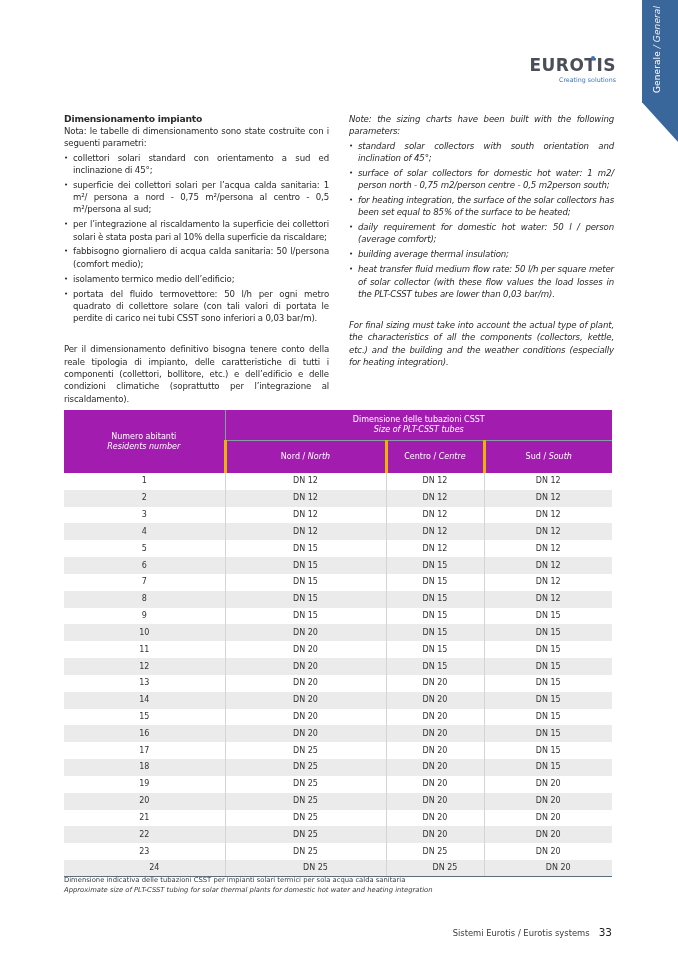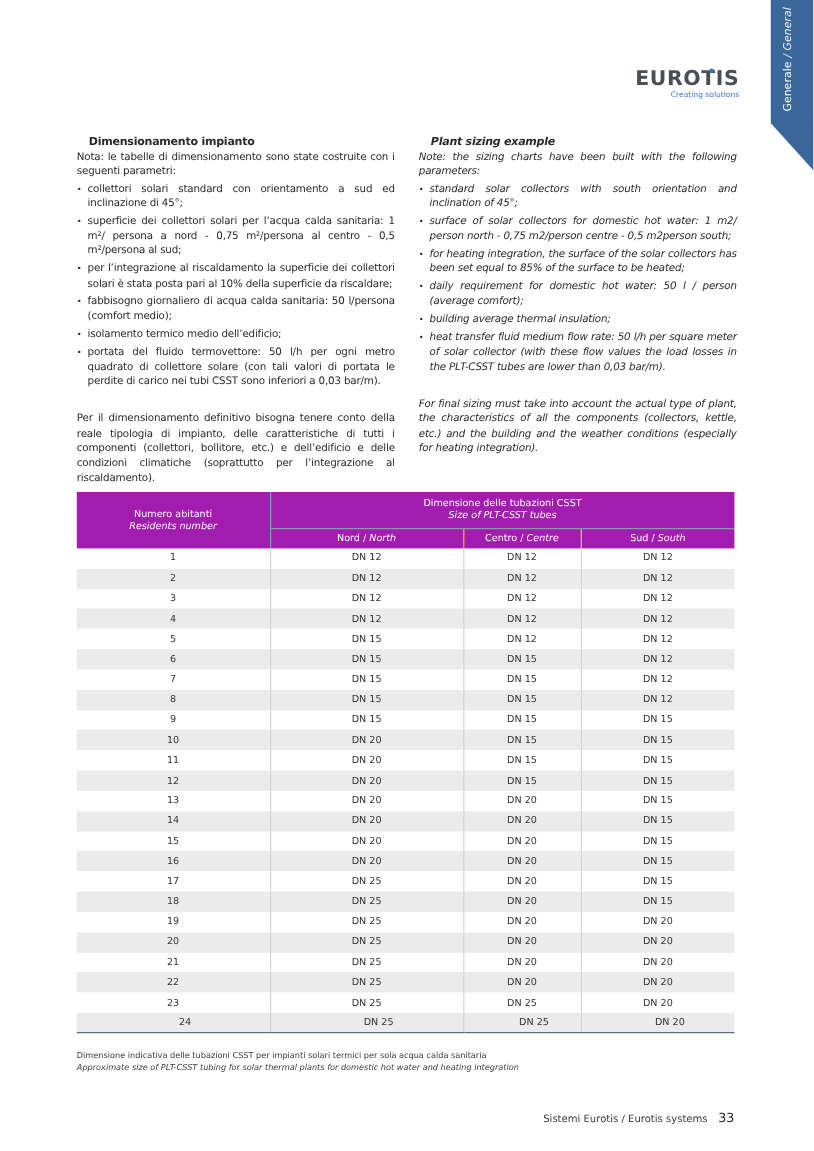--- a/index.html
+++ b/index.html
@@ -31,39 +31,39 @@
     }
     .logo-tag { font-size: 6.3px; color: #3a75c4; line-height: 8px; margin-top: 1px; }
 
     
     .col {
       position: absolute; top: 113px; width: 265px;
       font-size: 8.6px; line-height: 12.3px; letter-spacing: -0.15px;
     }
     .col-left { left: 64px; }
     .col-right { left: 349px; font-style: italic; }
-    .col h3 { font-size: 9.2px; font-weight: bold; line-height: 12px; letter-spacing: -0.2px; margin-left: 10px; }
+    .col h3 { font-size: 9.2px; font-weight: bold; line-height: 12px; letter-spacing: -0.2px; }
     .col p { text-align: justify; }
     .col ul { list-style: none; margin: 2px 0 19px 0; }
     .col li { position: relative; padding-left: 9px; text-align: justify; margin-bottom: 2.6px; }
     .col li::before { content: "\2022"; position: absolute; left: 0; top: 0; font-size: 7px; }
 
     
     .tbl {
       position: absolute; left: 64px; top: 410px; width: 548px;
       border-collapse: collapse; font-size: 8px; table-layout: fixed;
     }
     .tbl th {
       background: #a21caf; color: #ffffff; font-weight: normal;
       text-align: center; vertical-align: middle; line-height: 10px;
     }
     .tbl th .it { font-style: italic; }
     .tbl .h1 th { height: 30px; }
     .tbl .h1 th.group { border-bottom: 1px solid #8899a8; }
-    .tbl .h2 th { height: 17px; border-left: 1px solid #eab308; }
+    .tbl .h2 th { height: 33px; border-left: 3px solid #eab308; }
     .tbl th.resid { border-right: 1px solid #8899a8; }
     .tbl td {
       height: 16.83px; text-align: center; color: #333; line-height: 10px;
       border-left: 1px solid #d2d5d8;
     }
     .tbl td:first-child { border-left: none; }
     .tbl tr.row:nth-child(even) td { background: #ebebec; }
     .tbl tbody tr:last-child td { border-bottom: 1.5px solid #5d6d7c; padding-left: 20px; }
 
     .caption {
@@ -101,21 +101,20 @@
     <li>superficie dei collettori solari per l’acqua calda sanitaria: 1 m²/ persona a nord - 0,75 m²/persona al centro - 0,5 m²/persona al sud;</li>
     <li>per l’integrazione al riscaldamento la superficie dei collettori solari è stata posta pari al 10% della superficie da riscaldare;</li>
     <li>fabbisogno giornaliero di acqua calda sanitaria: 50 l/persona (comfort medio);</li>
     <li>isolamento termico medio dell’edificio;</li>
     <li>portata del fluido termovettore: 50 l/h per ogni metro quadrato di collettore solare (con tali valori di portata le perdite di carico nei tubi CSST sono inferiori a 0,03 bar/m).</li>
   </ul>
   <p>Per il dimensionamento definitivo bisogna tenere conto della reale tipologia di impianto, delle caratteristiche di tutti i componenti (collettori, bollitore, etc.) e dell’edificio e delle condizioni climatiche (soprattutto per l’integrazione al riscaldamento).</p>
 </div>
 
 <div class="col col-right">
-  <h3>Plant sizing example</h3>
   <p>Note: the sizing charts have been built with the following parameters:</p>
   <ul>
     <li>standard solar collectors with south orientation and inclination of 45°;</li>
     <li>surface of solar collectors for domestic hot water: 1 m2/ person north - 0,75 m2/person centre - 0,5 m2person south;</li>
     <li>for heating integration,  the surface of the solar collectors has been set equal to 85% of the surface to be heated;</li>
     <li>daily requirement for domestic hot water: 50 l / person (average comfort);</li>
     <li>building average thermal insulation;</li>
     <li>heat transfer fluid medium flow rate: 50 l/h per square meter of solar collector (with these flow values the load losses in the PLT-CSST tubes are lower than 0,03 bar/m).</li>
   </ul>
   <p>For final sizing must take into account the actual type of plant, the characteristics of all the components (collectors, kettle, etc.) and the building and the weather conditions (especially for heating integration).</p>

